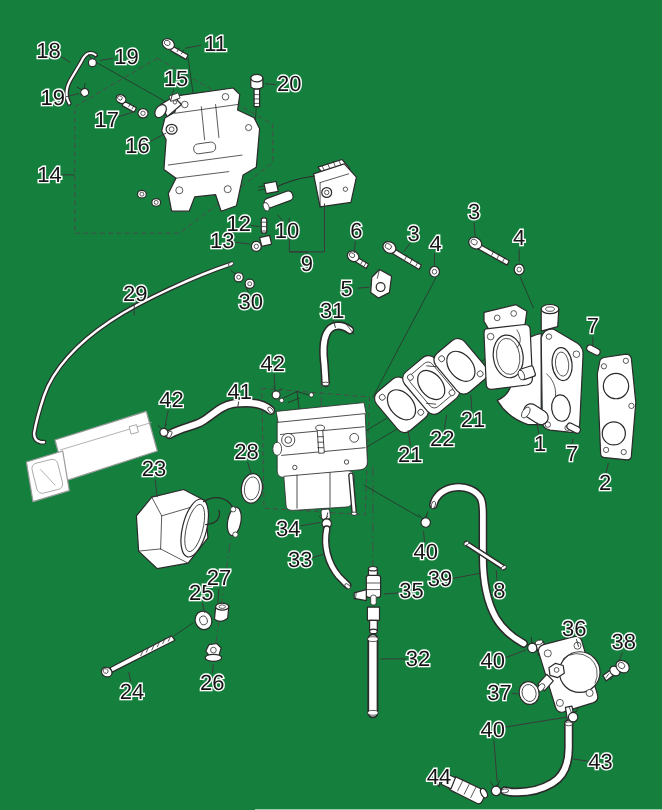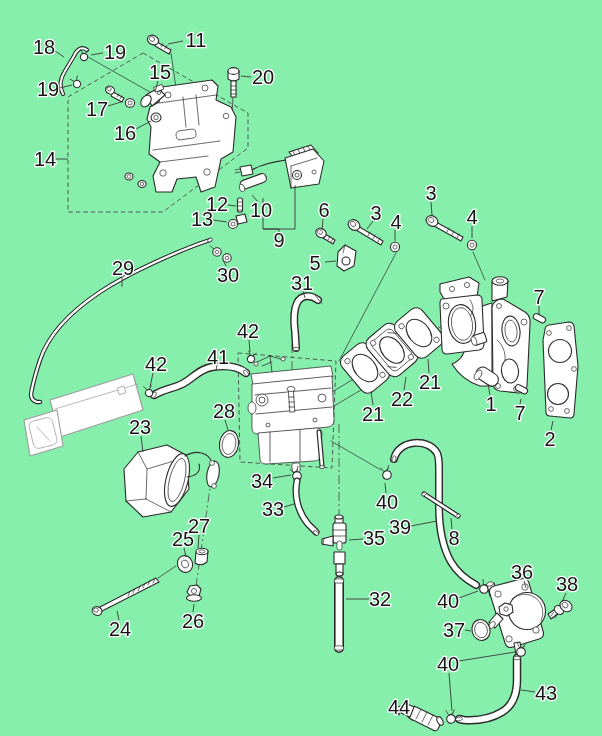--- a/index.html
+++ b/index.html
@@ -1,16 +1,16 @@
 <!DOCTYPE html>
 <html><head>
 <meta charset="utf-8">
 <style>
   html,body{margin:0;padding:0;background:#fff;}
-  #stage{position:relative;width:602px;height:736px;background:#86efac;overflow:hidden;}
+  #stage{position:relative;width:602px;height:736px;background:#15803d;overflow:hidden;}
   svg{display:block;}
   .callout{font:20px "Liberation Sans", sans-serif;fill:#151515;text-anchor:middle;
            dominant-baseline:central;paint-order:stroke;stroke:#ffffff;stroke-width:2.5px;}
   .leader{fill:none;stroke:#3a3a3a;stroke-width:.9;}
   .p{fill:#fff;stroke:#2b2b2b;stroke-width:1.1;stroke-linejoin:round;}
   .ln{fill:none;stroke:#2b2b2b;stroke-width:1.1;stroke-linecap:round;stroke-linejoin:round;}
   .thin{stroke-width:.7;}
   .to{fill:none;stroke:#2b2b2b;stroke-linejoin:round;stroke-linecap:round;}
   .ti{fill:none;stroke:#fff;stroke-linejoin:round;stroke-linecap:round;}
   .dash{fill:none;stroke:#4a4a4a;stroke-width:.9;stroke-dasharray:4.5 3;}

